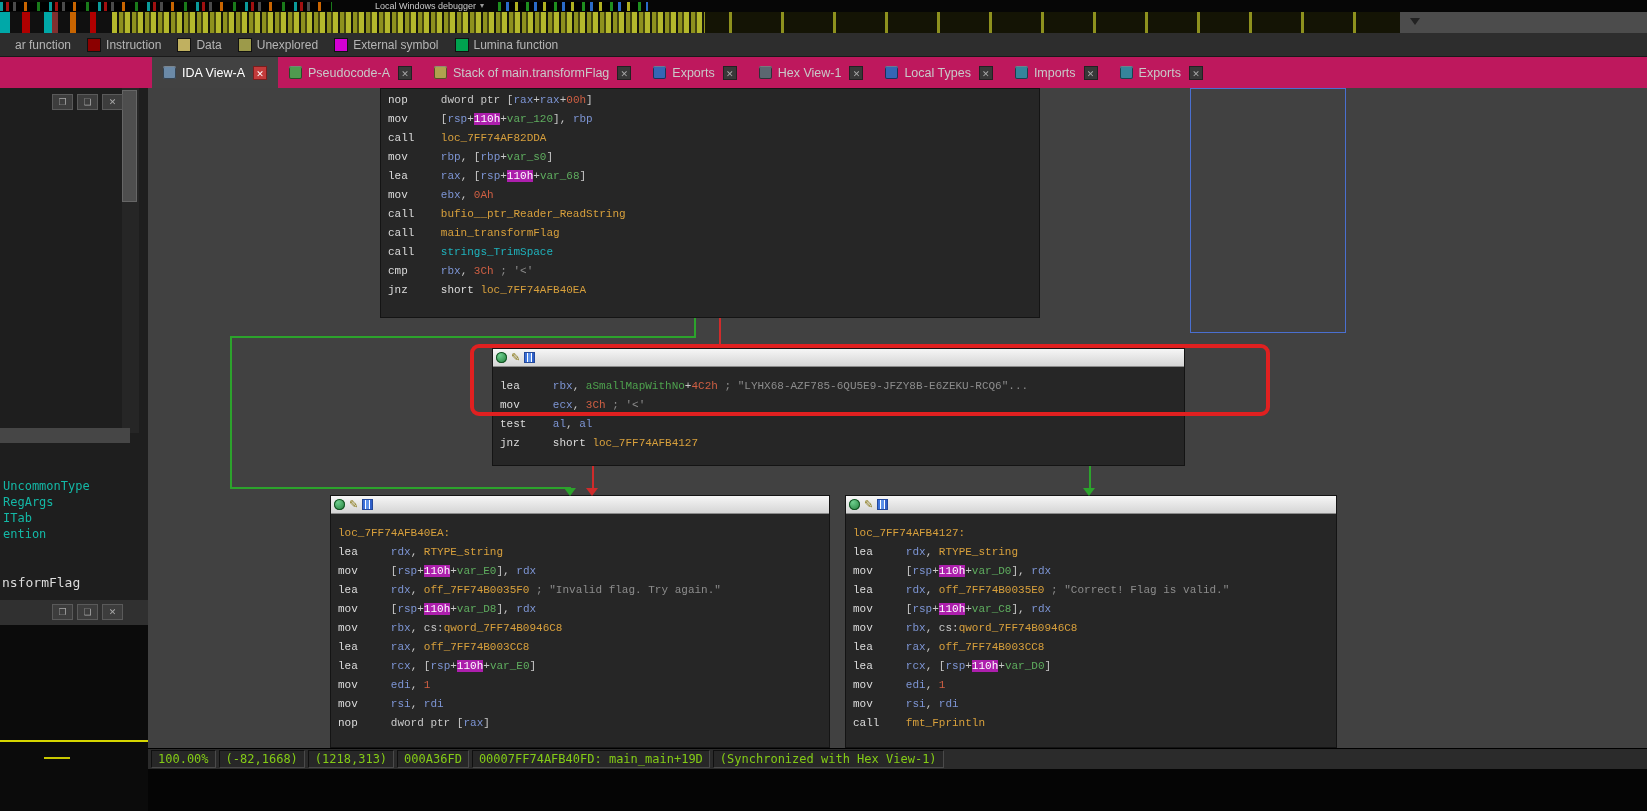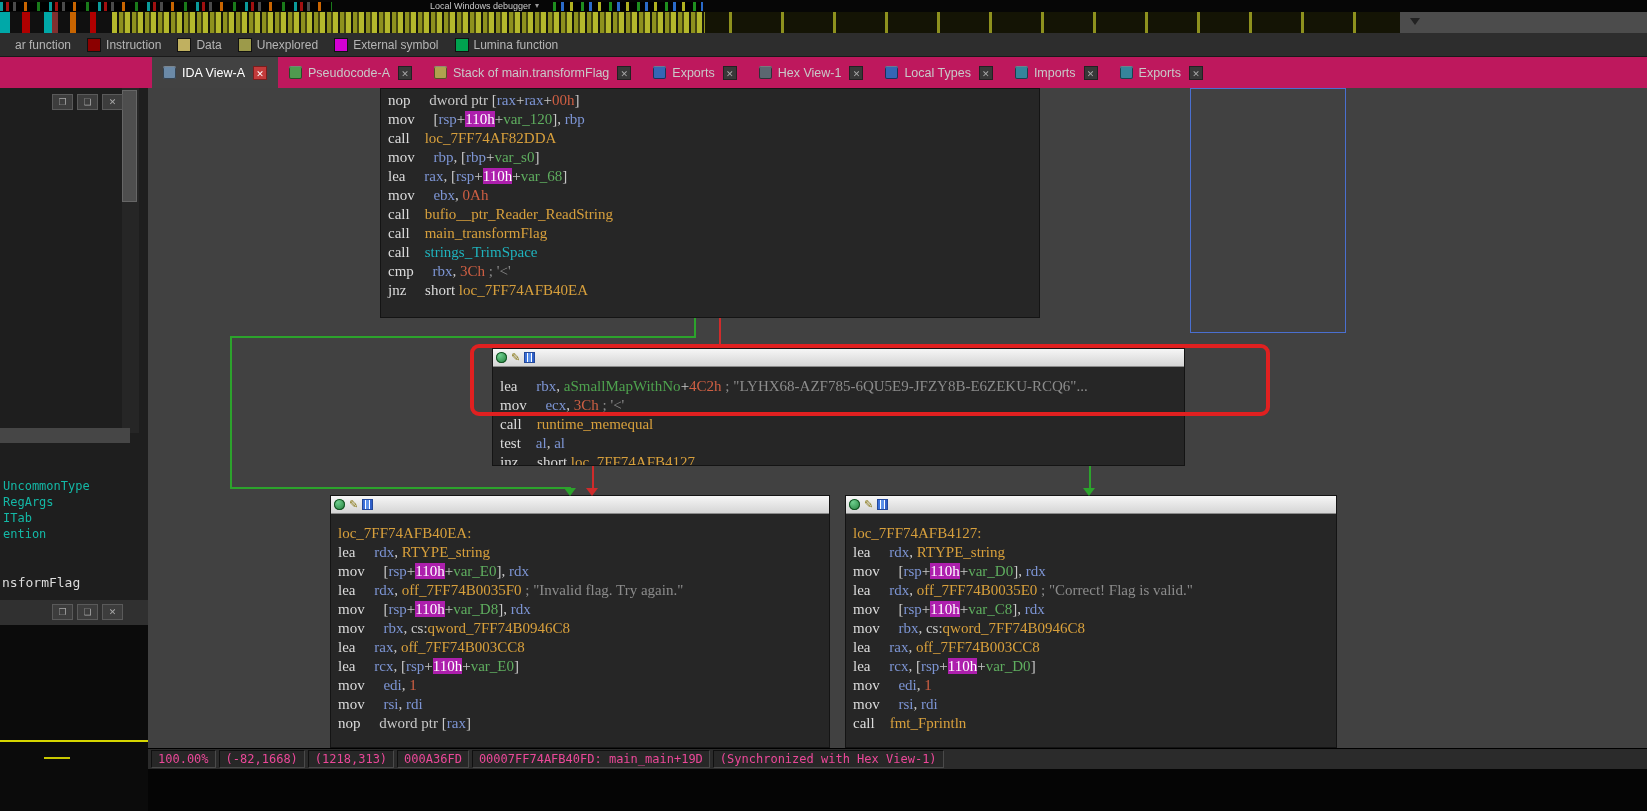--- a/index.html
+++ b/index.html
@@ -3,21 +3,21 @@
 <meta charset="utf-8">
 <style>
   html,body{margin:0;padding:0;width:1647px;height:811px;background:#000;overflow:hidden;
     font-family:"Liberation Sans",sans-serif;position:relative}
 
   
   #topbar{position:absolute;left:0;top:0;width:1647px;height:12px;background:#060606;display:flex;align-items:center}
   .icostrip{height:9px;margin-top:1px}
   .icostrip.s1{width:332px;background:repeating-linear-gradient(90deg,#0a9a9a 0 3px,#000 3px 6px,#a01010 6px 9px,#000 9px 13px,#4a4a4a 13px 16px,#000 16px 24px,#c86400 24px 27px,#000 27px 37px,#1a7a1a 37px 40px,#000 40px 49px)}
   .icostrip.s2{width:150px;margin-left:14px;background:repeating-linear-gradient(90deg,#1e8e1e 0 3px,#000 3px 8px,#2a6ac8 8px 11px,#000 11px 17px,#b0b020 17px 20px,#000 20px 28px)}
-  #dbgsel{margin-left:98px;display:flex;align-items:center;gap:4px;color:#c9c9c9;font-size:9px;line-height:10px;white-space:nowrap}
+  #dbgsel{margin-left:43px;display:flex;align-items:center;gap:4px;color:#c9c9c9;font-size:9px;line-height:10px;white-space:nowrap}
   #dbgsel .caret{font-size:8px;color:#9a9a9a}
 
   
   #navband{position:absolute;left:0;top:12px;width:1647px;height:21px;background:#141405;border-bottom:1px solid #000}
   #navband>div{position:absolute;top:0;height:21px}
   .nb-left{left:0;width:112px;background:linear-gradient(90deg,#00a8a8 0 10px,#101010 10px 22px,#b00000 22px 30px,#101010 30px 44px,#00a8a8 44px 52px,#803030 52px 58px,#101010 58px 70px,#c86400 70px 76px,#101010 76px 90px,#b00000 90px 96px,#101010 96px 112px)}
   .nb-main{left:112px;width:593px;background:repeating-linear-gradient(90deg,#b4b82c 0 5px,#15160a 5px 7px,#8e911e 7px 11px,#43440f 11px 13px)}
   .nb-sparse{left:705px;width:695px;background:repeating-linear-gradient(90deg,#141405 0 24px,#8e911e 24px 27px,#141405 27px 52px)}
   .nb-right{left:1400px;width:247px;background:#4c4c4c}
   .nb-arrow{position:absolute;left:10px;top:6px;width:0;height:0;border-left:5px solid transparent;border-right:5px solid transparent;border-top:7px solid #222}
@@ -53,42 +53,42 @@
   
   #graph{position:absolute;left:148px;top:88px;width:1499px;height:660px;background:#414141;overflow:hidden}
   .block{position:absolute;background:#262626;border:1px solid #141414;box-sizing:border-box;z-index:2;overflow:hidden}
   .bhdr{height:17px;background:linear-gradient(#f6f6f6,#d5d5d5);border-bottom:1px solid #8a8a8a;display:flex;align-items:center;padding-left:3px}
   .hico{display:inline-block;width:11px;height:11px;margin-right:4px}
   .globe-icon{border-radius:50%;background:radial-gradient(circle at 35% 30%,#6fcf8f,#1d7a36);box-shadow:inset 0 0 0 1px #135022}
   .edit-icon{width:auto;color:#8a7a1a;font-size:11px;line-height:11px;font-family:"DejaVu Sans",sans-serif}
   .chart-icon{background:linear-gradient(90deg,#3a6fd8 0 3px,#fff 3px 4px,#5a8fe8 4px 7px,#fff 7px 8px,#2f5fc8 8px 11px);box-shadow:inset 0 0 0 1px #23489a}
   .bbody{padding:2px 0 0 7px}
   .bbody.padded{padding-top:10px}
-  .aline{height:19px;line-height:19px;font-family:Liberation Serif, serif;font-size:15px;white-space:pre}
+  .aline{height:19px;line-height:19px;font-family:Liberation Mono, monospace;font-size:11px;white-space:pre}
   .t-m,.t-k{color:var(--tk-mn,#dcdcdc)}
   .t-p{color:#c9c9c9}
   .t-r{color:var(--tk-reg,#7d95d4)}
   .t-n{color:var(--tk-num,#cf5f43)}
   .t-g{color:var(--tk-var,#5fae5f)}
   .t-y{color:var(--tk-sym,#d8a03c)}
   .t-t{color:var(--tk-lib,#1fb3bd)}
   .t-c{color:var(--tk-com,#8c8c8c)}
   .t-d{color:var(--tk-data,#4ea24e)}
   .t-h{color:#fff;background:var(--hl-bg,#ad1fad)}
   .edge{position:absolute;z-index:1}
   .eg{background:var(--edge-green,#2ca32c)}
   .er{background:var(--edge-red,#cf2b2b)}
   .arr{position:absolute;width:0;height:0;border-left:6px solid transparent;border-right:6px solid transparent;border-top:8px solid var(--edge-green,#2ca32c);z-index:3}
   .arr.red{border-top-color:var(--edge-red,#cf2b2b)}
   #blue-block{position:absolute;left:1042px;top:0;width:154px;height:243px;border:1px solid #4a6fd0;z-index:1}
   #annot{position:absolute;left:322px;top:256px;width:792px;height:64px;border:4px solid var(--accent-red,#e02020);border-radius:9px;z-index:6}
 
   
   #statusbar{position:absolute;left:148px;top:748px;width:1499px;height:21px;background:#2b2b2b;border-top:1px solid #000;display:flex;align-items:center;gap:3px;padding:0 3px;box-sizing:border-box}
-  .sseg{font-family:"DejaVu Sans Mono",monospace;font-size:12px;color:#ec4899;padding:0 6px;height:16px;line-height:16px;border:1px solid;border-color:#0f0f0f #4a4a4a #4a4a4a #0f0f0f;background:#272727;white-space:nowrap}
+  .sseg{font-family:"DejaVu Sans Mono",monospace;font-size:12px;color:#84cc16;padding:0 6px;height:16px;line-height:16px;border:1px solid;border-color:#0f0f0f #4a4a4a #4a4a4a #0f0f0f;background:#272727;white-space:nowrap}
   #bottom-strip{position:absolute;left:148px;top:769px;width:1499px;height:42px;background:#050505}
 </style>
 </head>
 <body>
 
 <div id="topbar">
   <div class="icostrip s1"></div>
   <div id="dbgsel">
     <span>Local Windows debugger</span>
     <span class="caret">▾</span>
@@ -237,21 +237,20 @@
     </div>
     <div class="block" style="left: 344px; top: 260px; width: 693px; height: 118px;">
       <div class="bhdr">
         <span class="hico globe-icon"></span>
         <span class="hico edit-icon">✎</span>
         <span class="hico chart-icon"></span>
       </div>
       <div class="bbody padded">
         <div class="aline"><span class="t-m">lea     </span><span class="t-r">rbx</span><span class="t-p">, </span><span class="t-d">aSmallMapWithNo</span><span class="t-p">+</span><span class="t-n">4C2h</span><span class="t-c"> ; "LYHX68-AZF785-6QU5E9-JFZY8B-E6ZEKU-RCQ6"...</span></div>
         <div class="aline"><span class="t-m">mov     </span><span class="t-r">ecx</span><span class="t-p">, </span><span class="t-n">3Ch</span><span class="t-c"> ; '&lt;'</span></div>
-        <div class="aline"><span class="t-m">call    </span><span class="t-y">runtime_memequal</span></div>
         <div class="aline"><span class="t-m">test    </span><span class="t-r">al</span><span class="t-p">, </span><span class="t-r">al</span></div>
         <div class="aline"><span class="t-m">jnz     </span><span class="t-k">short </span><span class="t-y">loc_7FF74AFB4127</span></div>
       </div>
     </div>
     <div class="block" style="left: 182px; top: 407px; width: 500px; height: 253px;">
       <div class="bhdr">
         <span class="hico globe-icon"></span>
         <span class="hico edit-icon">✎</span>
         <span class="hico chart-icon"></span>
       </div>

